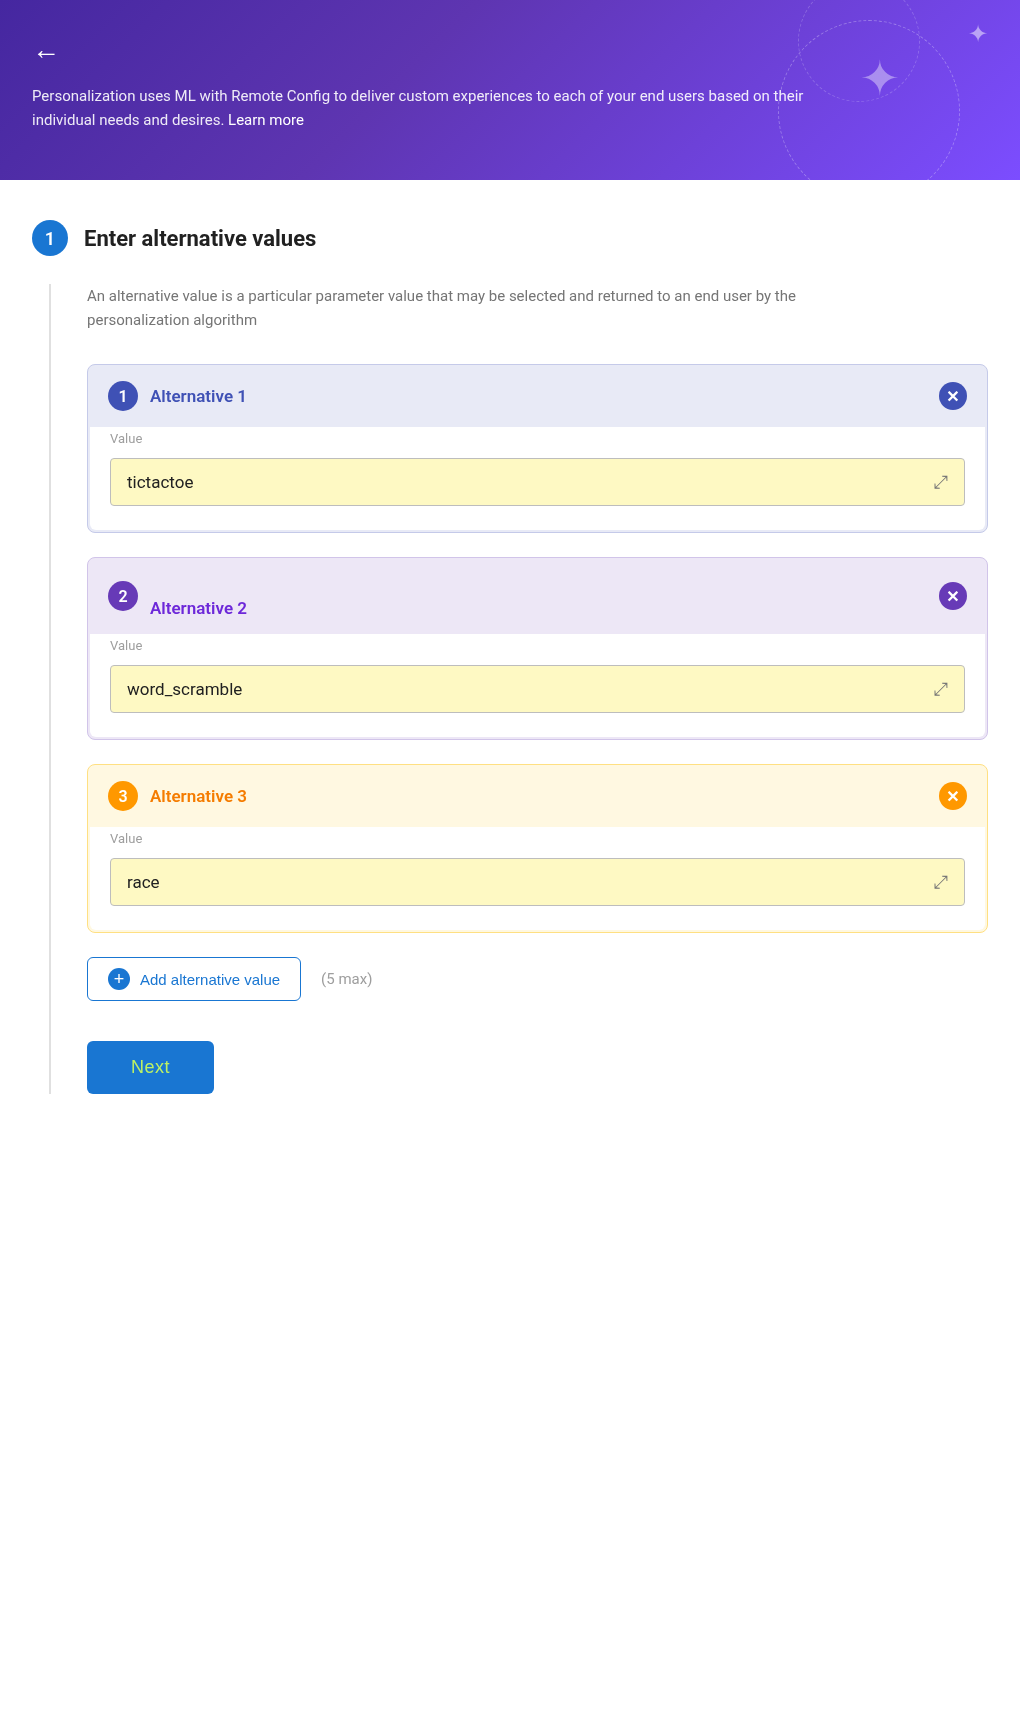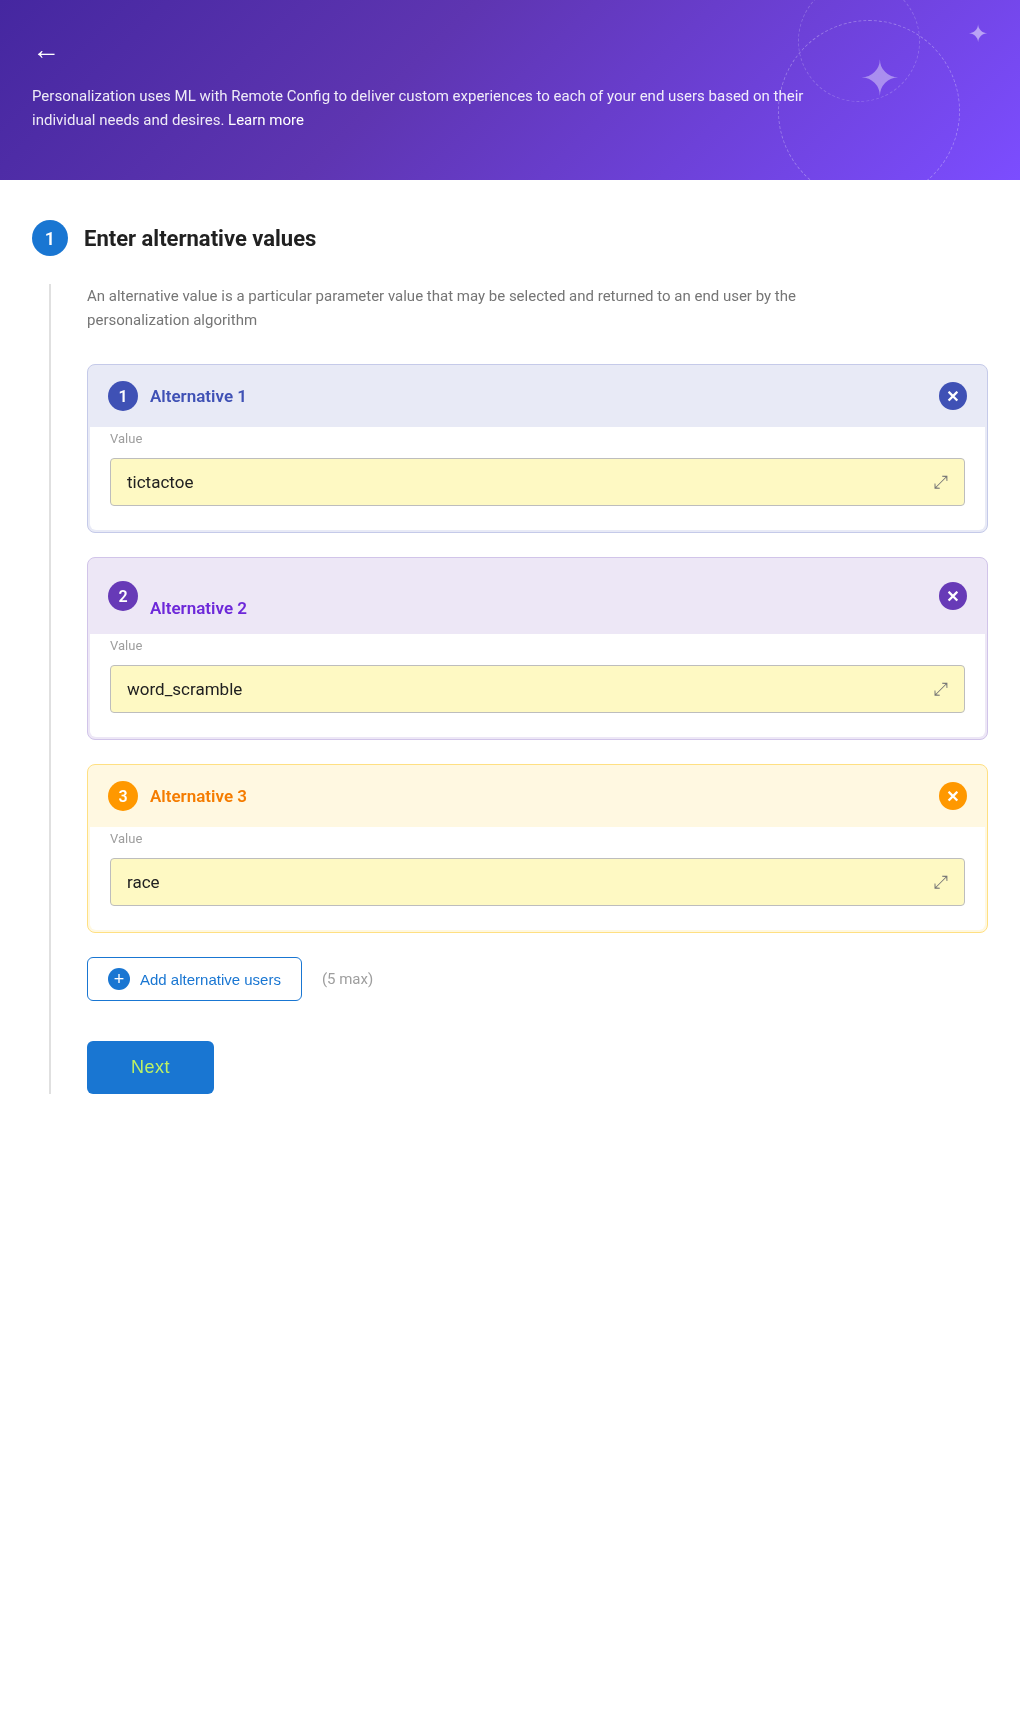--- a/index.html
+++ b/index.html
@@ -357,21 +357,21 @@
           <span class="value-text">race</span>
           <span class="expand-icon">⤢</span>
         </div>
       </div>
     </div>
 
     
     <div class="add-row">
       <button class="add-btn">
         <span class="add-btn-circle">+</span>
-        <span>Add alternative users</span>
+        <span>Add alternative value</span>
       </button>
       <span class="max-label">(5 max)</span>
     </div>
 
     
     <button class="next-btn">Next</button>
 
   </div>
 </div>
 

